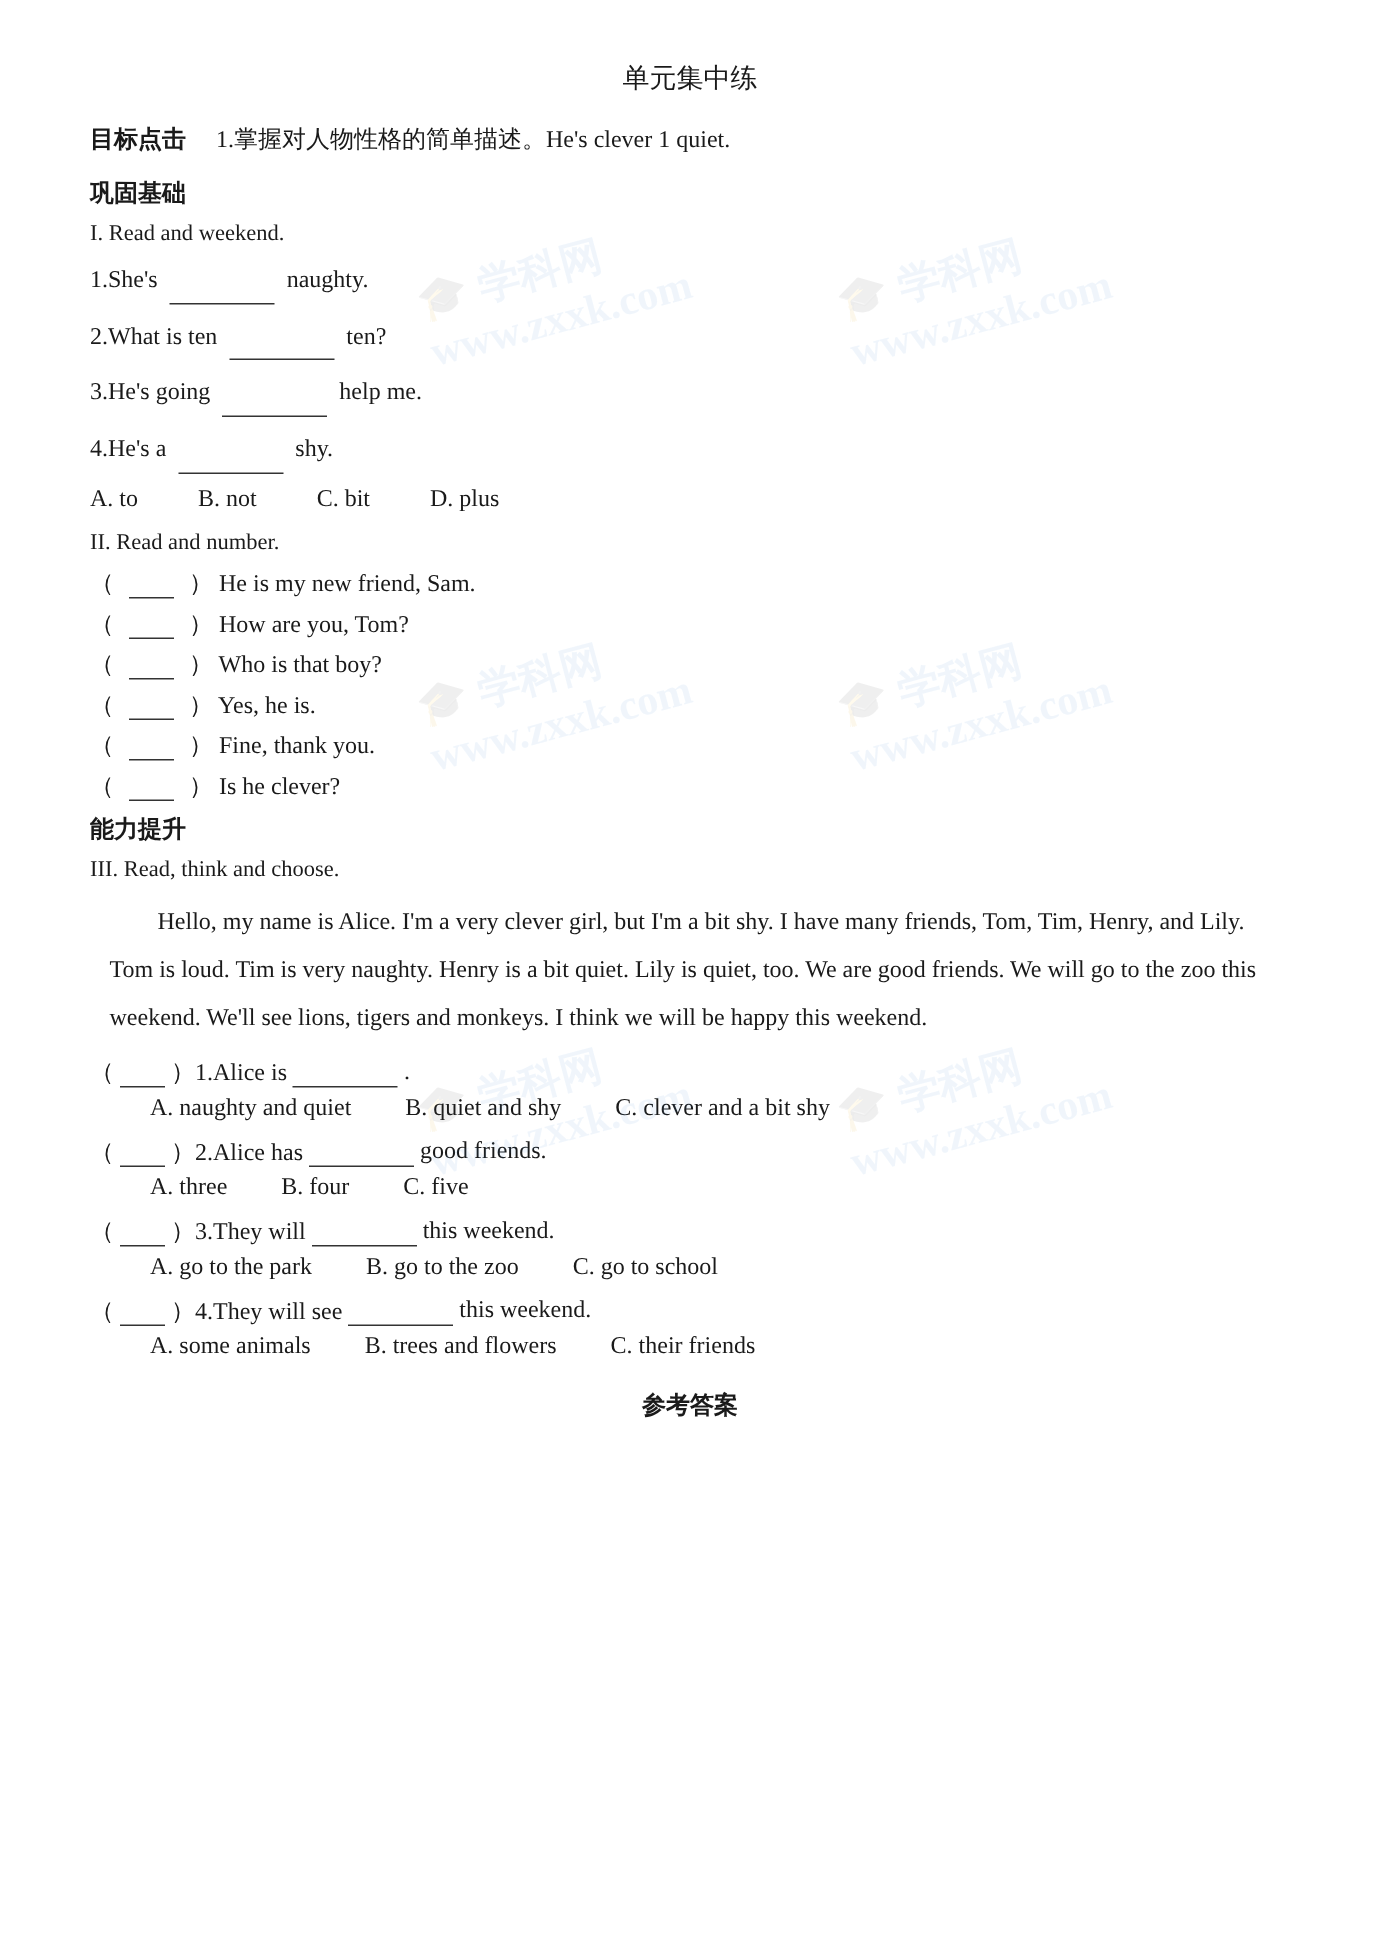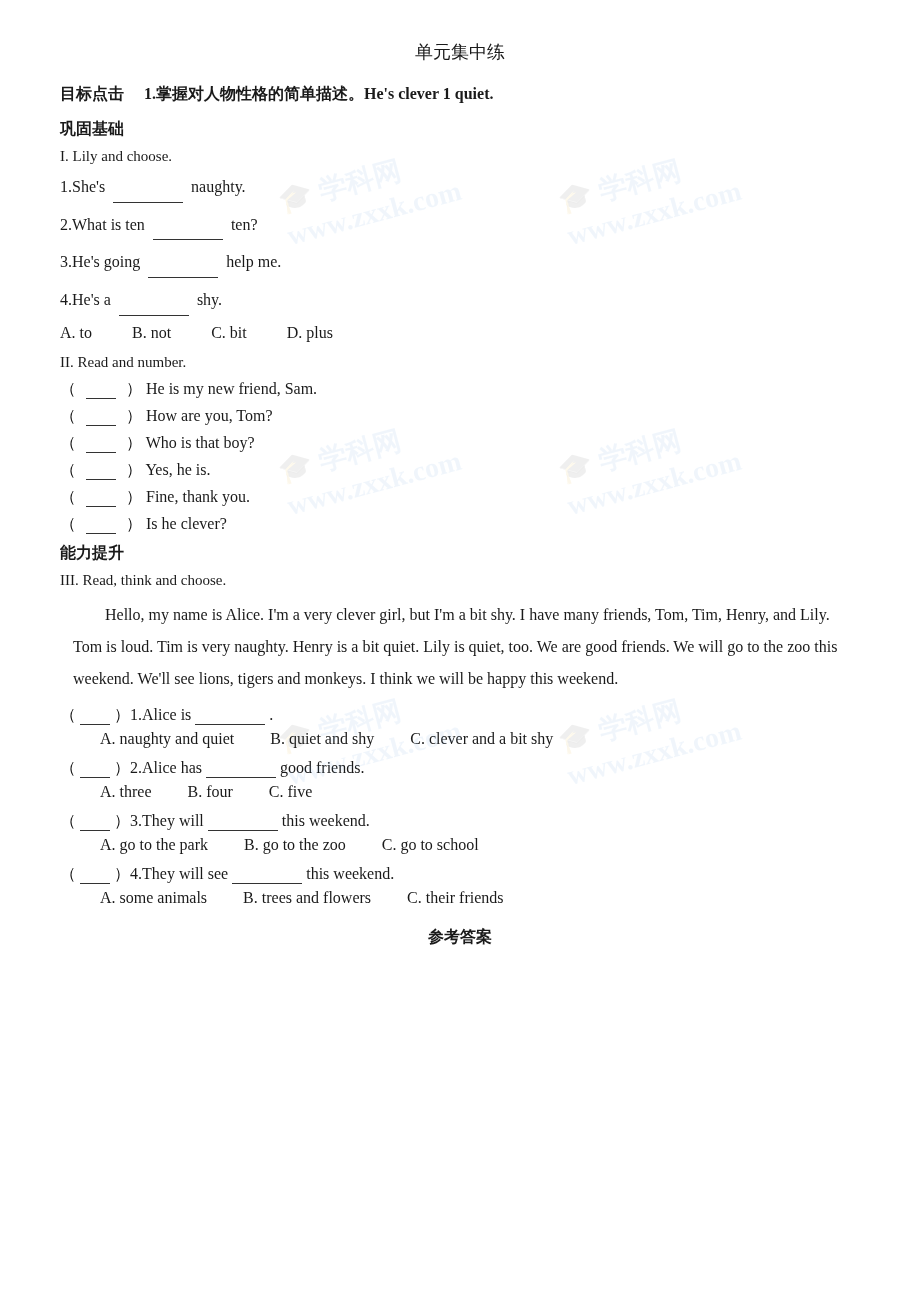--- a/index.html
+++ b/index.html
@@ -49,21 +49,20 @@
       gap: 20px;
       align-items: flex-end;
     }
     .target-label {
       font-weight: bold;
       white-space: nowrap;
     }
     .target-items {
       display: flex;
       flex-direction: column;
-      font-weight: bold;
     }
     .section-title {
       font-weight: bold;
       font-size: 16px;
       margin: 10px 0 8px 0;
     }
     .subsection-title {
       font-size: 15px;
       margin: 8px 0;
     }
@@ -133,21 +132,21 @@
   <div class="target-row">
     <span class="target-label">目标点击</span>
     <div class="target-items">
       <span>1.掌握对人物性格的简单描述。He's clever 1 quiet.</span>
     </div>
   </div>
 </div>
 
 <div class="section-title">巩固基础</div>
 
-<div class="subsection-title">I. Lily and choose.</div>
+<div class="subsection-title">I. Read and weekend.</div>
 
 <div class="question">
   <span>1.She's </span>
   <span class="blank">&nbsp;&nbsp;&nbsp;&nbsp;&nbsp;&nbsp;&nbsp;</span>
   <span> naughty.</span>
 </div>
 <div class="question">
   <span>2.What is ten </span>
   <span class="blank">&nbsp;&nbsp;&nbsp;&nbsp;&nbsp;&nbsp;&nbsp;</span>
   <span> ten?</span>

